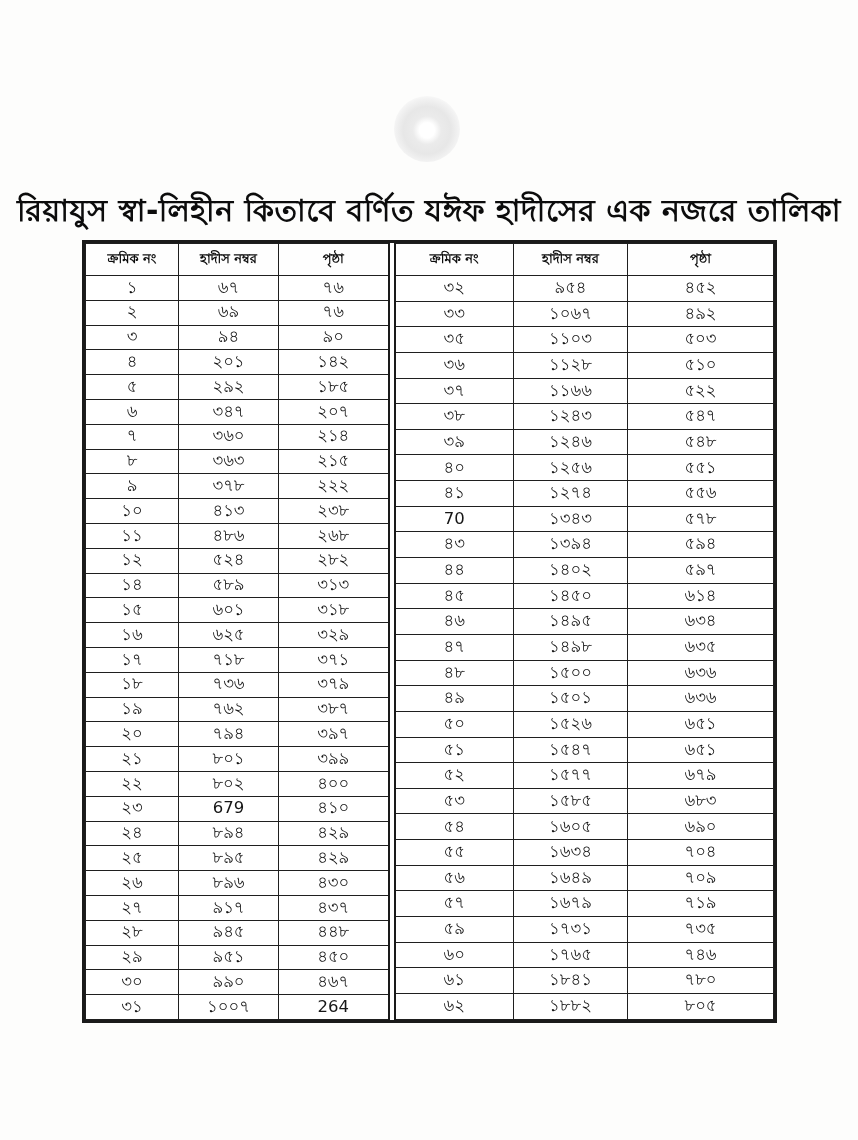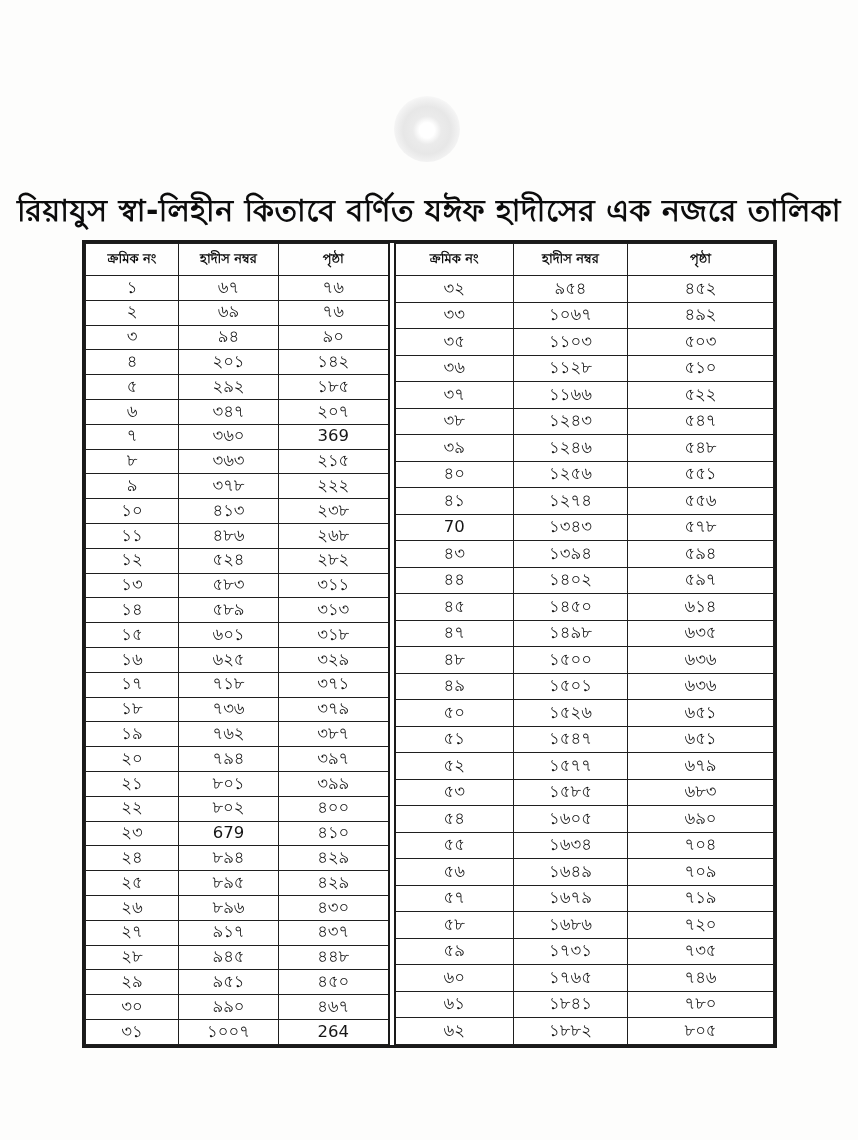--- a/index.html
+++ b/index.html
@@ -129,21 +129,21 @@
             <td>১৮৫</td>
           </tr>
           <tr>
             <td>৬</td>
             <td>৩৪৭</td>
             <td>২০৭</td>
           </tr>
           <tr>
             <td>৭</td>
             <td>৩৬০</td>
-            <td>369</td>
+            <td>২১৪</td>
           </tr>
           <tr>
             <td>৮</td>
             <td>৩৬৩</td>
             <td>২১৫</td>
           </tr>
           <tr>
             <td>৯</td>
             <td>৩৭৮</td>
             <td>২২২</td>
@@ -155,25 +155,20 @@
           </tr>
           <tr>
             <td>১১</td>
             <td>৪৮৬</td>
             <td>২৬৮</td>
           </tr>
           <tr>
             <td>১২</td>
             <td>৫২৪</td>
             <td>২৮২</td>
-          </tr>
-          <tr>
-            <td>১৩</td>
-            <td>৫৮৩</td>
-            <td>৩১১</td>
           </tr>
           <tr>
             <td>১৪</td>
             <td>৫৮৯</td>
             <td>৩১৩</td>
           </tr>
           <tr>
             <td>১৫</td>
             <td>৬০১</td>
             <td>৩১৮</td>
@@ -334,20 +329,25 @@
             <td>৪৪</td>
             <td>১৪০২</td>
             <td>৫৯৭</td>
           </tr>
           <tr>
             <td>৪৫</td>
             <td>১৪৫০</td>
             <td>৬১৪</td>
           </tr>
           <tr>
+            <td>৪৬</td>
+            <td>১৪৯৫</td>
+            <td>৬৩৪</td>
+          </tr>
+          <tr>
             <td>৪৭</td>
             <td>১৪৯৮</td>
             <td>৬৩৫</td>
           </tr>
           <tr>
             <td>৪৮</td>
             <td>১৫০০</td>
             <td>৬৩৬</td>
           </tr>
           <tr>
@@ -389,25 +389,20 @@
             <td>৫৬</td>
             <td>১৬৪৯</td>
             <td>৭০৯</td>
           </tr>
           <tr>
             <td>৫৭</td>
             <td>১৬৭৯</td>
             <td>৭১৯</td>
           </tr>
           <tr>
-            <td>৫৮</td>
-            <td>১৬৮৬</td>
-            <td>৭২০</td>
-          </tr>
-          <tr>
             <td>৫৯</td>
             <td>১৭৩১</td>
             <td>৭৩৫</td>
           </tr>
           <tr>
             <td>৬০</td>
             <td>১৭৬৫</td>
             <td>৭৪৬</td>
           </tr>
           <tr>

